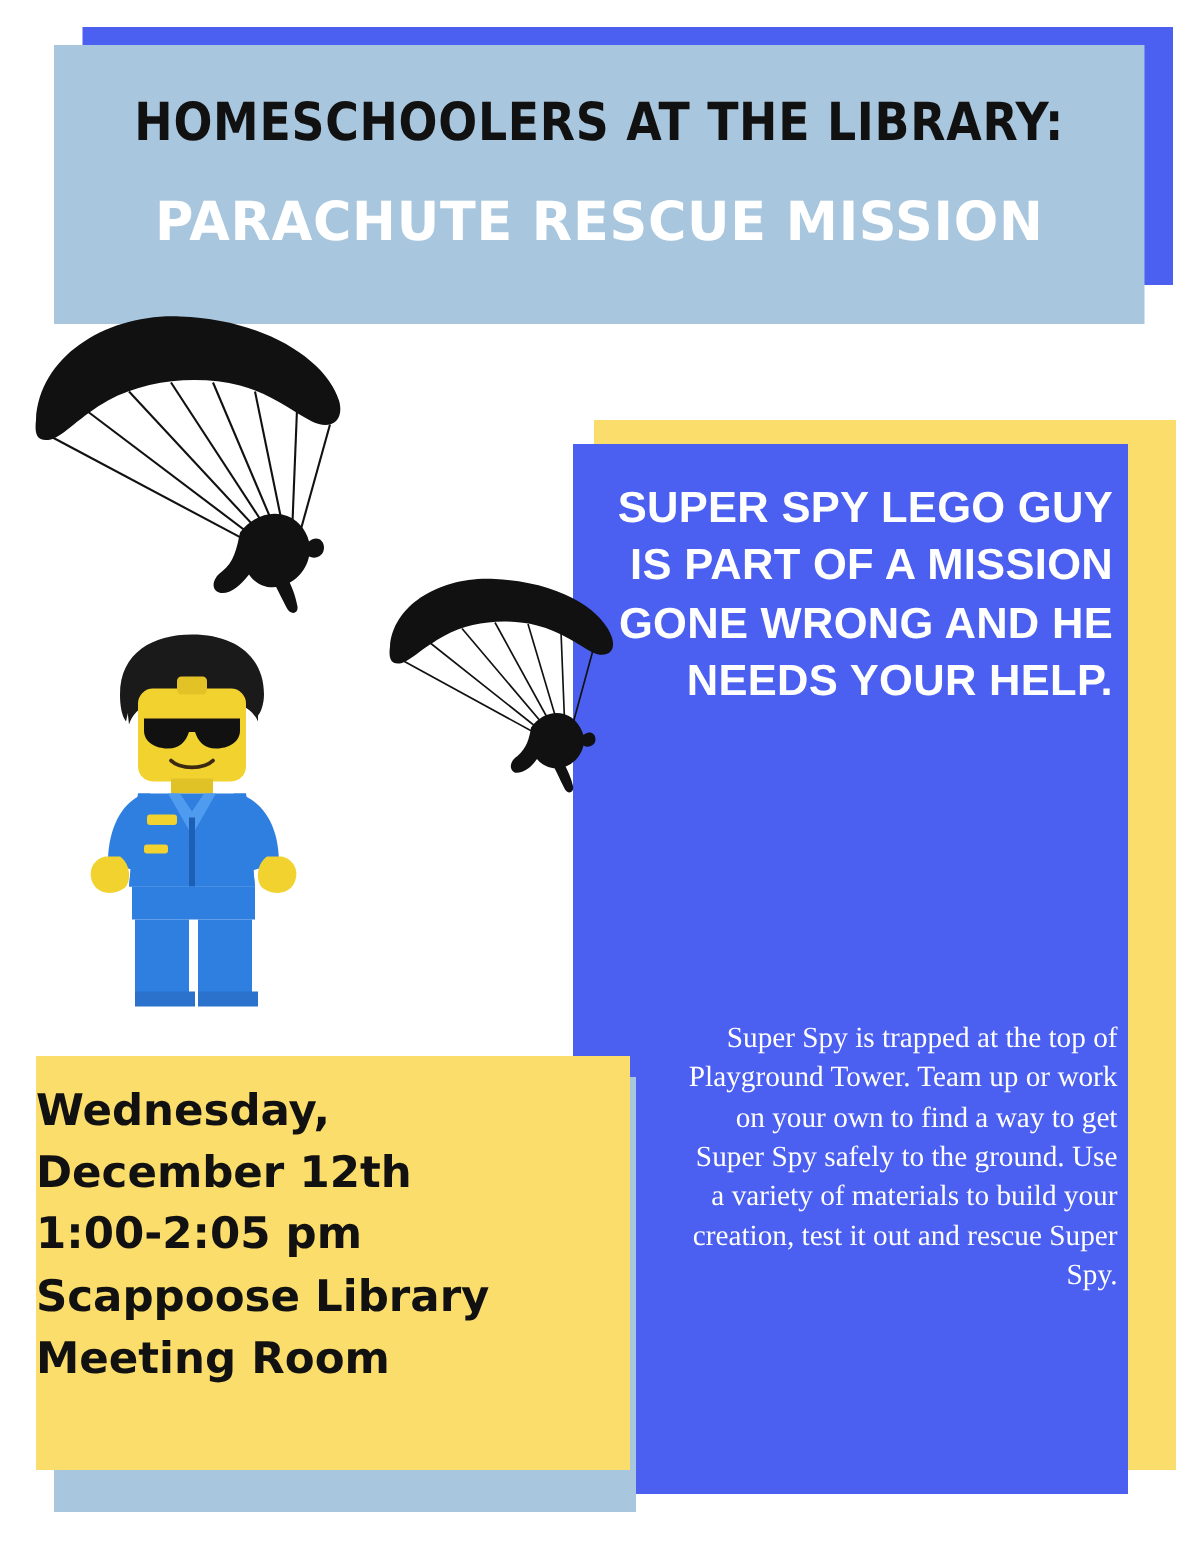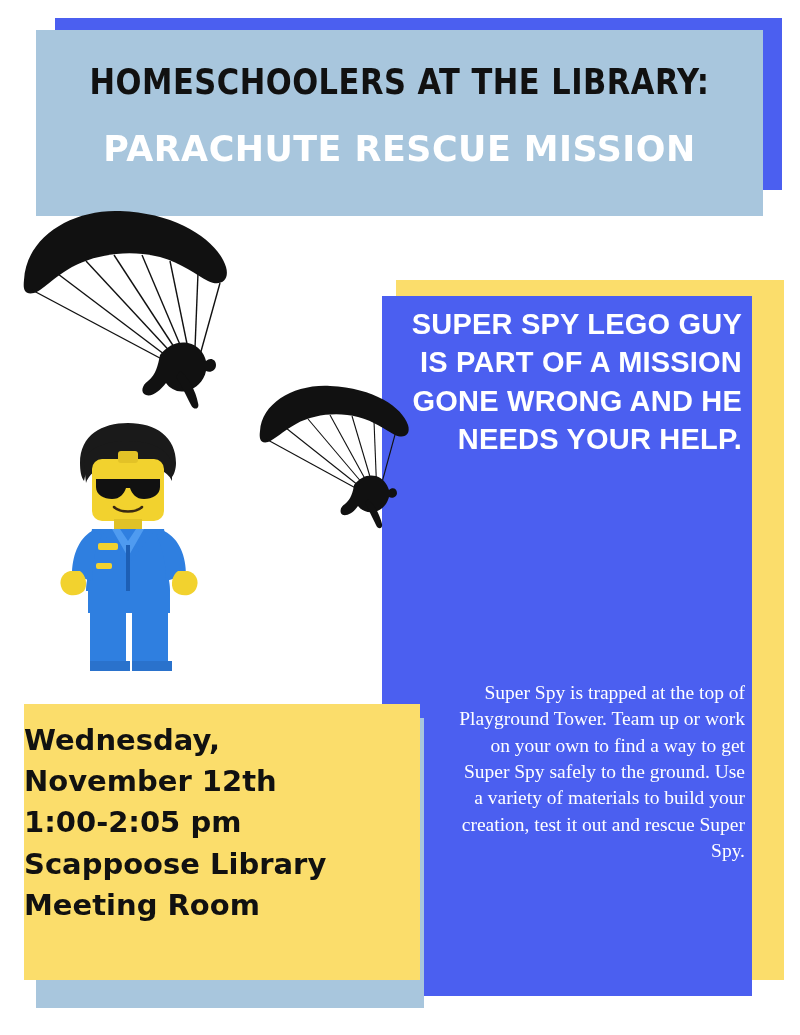--- a/index.html
+++ b/index.html
@@ -83,21 +83,21 @@
     position: absolute;
     left: 382px;
     top: 296px;
     width: 370px;
     height: 700px;
     background: #4b5ff0;
   }
   .headline {
     position: absolute;
     left: 410px;
-    top: 305px;
+    top: 320px;
     width: 340px;
     text-align: right;
     padding-right: 8px;
     color: #ffffff;
     font-family: "Liberation Sans", sans-serif;
     font-weight: bold;
     font-size: 29px;
     line-height: 1.32;
     letter-spacing: 0.2px;
   }
@@ -162,21 +162,21 @@
 
   <div class="right-accent"></div>
   <div class="right-panel"></div>
   <div class="headline">SUPER SPY LEGO GUY IS PART OF A MISSION GONE WRONG AND HE NEEDS YOUR HELP.</div>
   <div class="body-copy">Super Spy is trapped at the top of Playground Tower.  Team up or work on your own to find a way to get Super Spy  safely to the ground.  Use a variety of materials to build your creation, test it out and rescue Super Spy.</div>
 
   <div class="details-accent"></div>
   <div class="details-box"></div>
   <div class="details-text">
     <div>Wednesday,</div>
-    <div>November 12th</div>
+    <div>December 12th</div>
     <div>1:00-2:05 pm</div>
     <div>Scappoose Library</div>
     <div>Meeting Room</div>
   </div>
 
   <div class="art parachute-big">
     <svg width="230" height="215" viewBox="0 0 230 215" xmlns="http://www.w3.org/2000/svg">
       <path d="M14 85 C16 42 62 14 110 16 C168 18 208 46 216 72 C220 86 210 92 198 86 C186 80 172 68 150 62 C122 55 88 58 62 72 C44 82 32 96 24 98 C14 100 13 94 14 85 Z" fill="#111111"></path>
       <g stroke="#111111" stroke-width="1.4" fill="none">
         <line x1="22" y1="95" x2="178" y2="178"></line>

